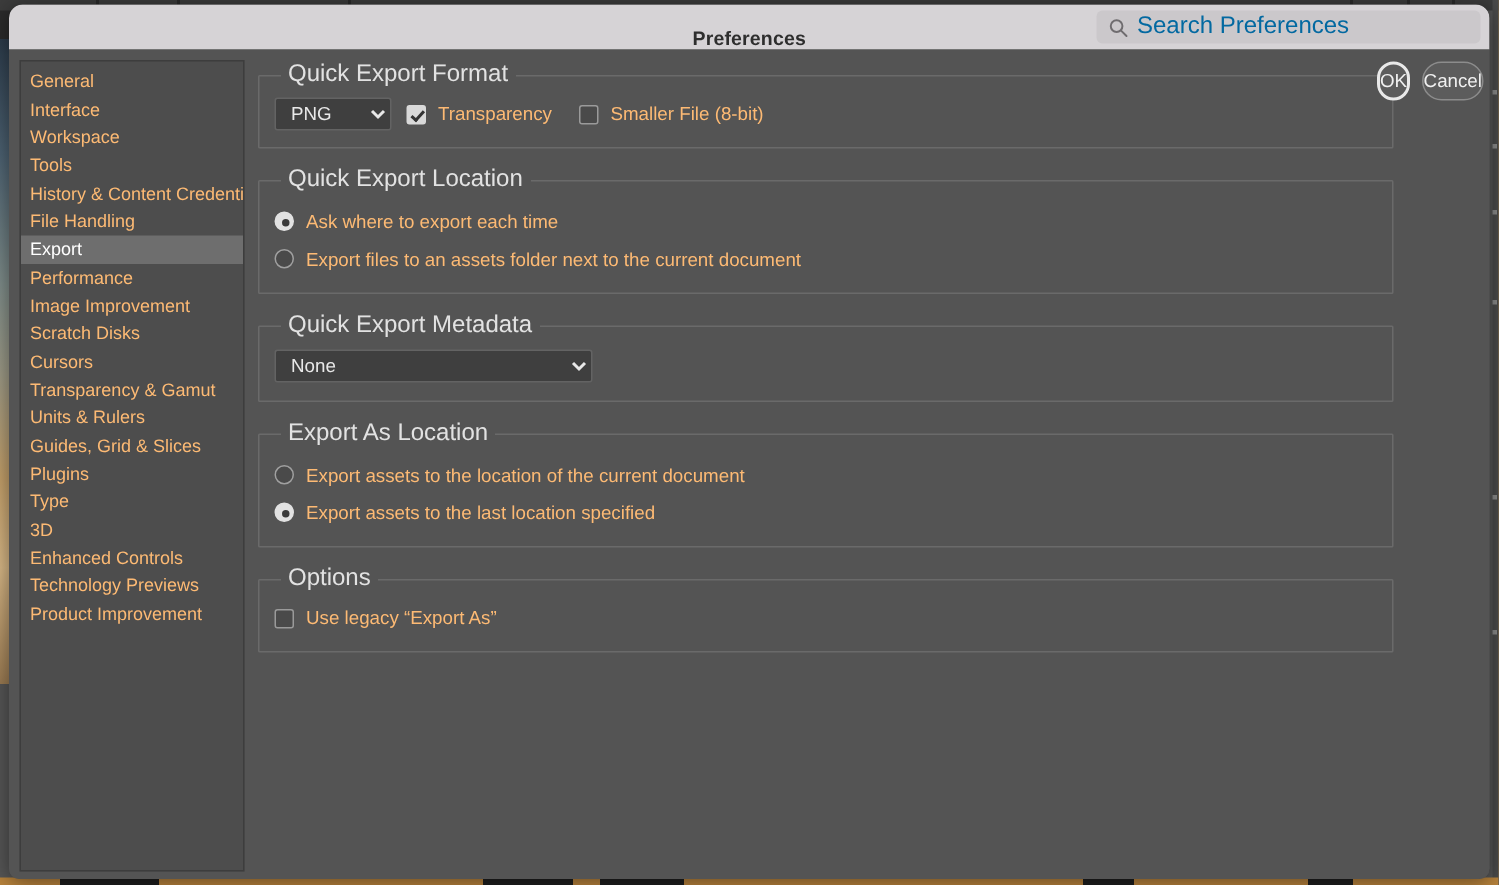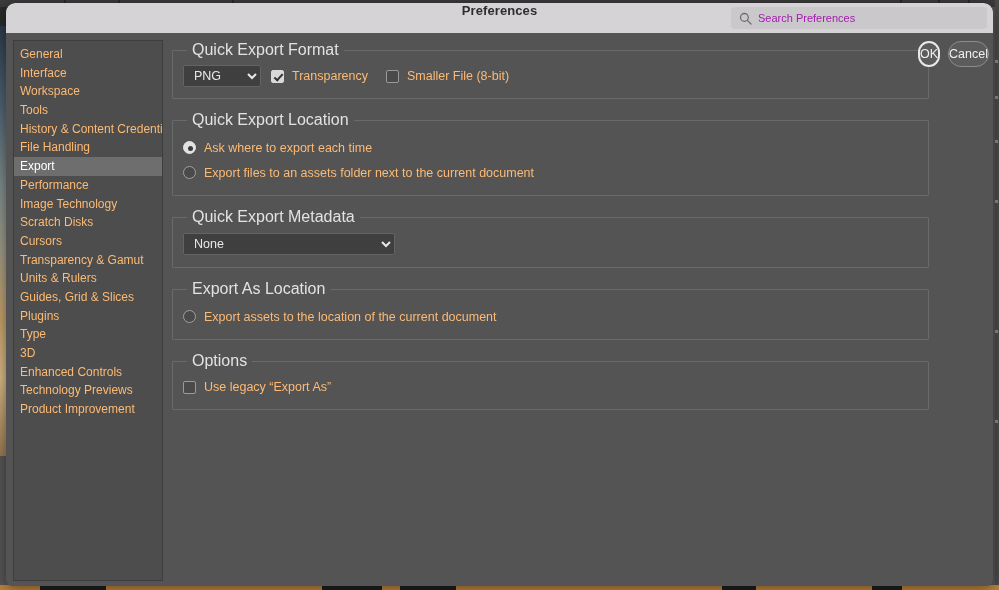--- a/index.html
+++ b/index.html
@@ -70,21 +70,21 @@
     box-shadow: 0 2px 14px rgba(0,0,0,.45);
     overflow: hidden;
   }
 
   #titlebar {
     position: relative;
     height: 30px;
     background: #d6d3d6;
     border-radius: 9px 9px 0 0;
     display: flex;
-    align-items: flex-start;
+    align-items: flex-end;
     justify-content: center;
   }
   #titlebar-title {
     font-size: 13px;
     font-weight: bold;
     color: #2e2e2e;
     letter-spacing: .1px;
   }
   #search-field {
     position: absolute;
@@ -92,22 +92,22 @@
     width: 256px; height: 22px;
     background: #cbc8cb;
     border-radius: 4px;
     display: flex;
     align-items: center;
     padding-left: 8px;
     gap: 6px;
   }
   #search-icon { flex: 0 0 auto; display: block; }
   #search-placeholder {
-    font-size: 11px;
-    color: #a21caf;
+    font-size: 16px;
+    color: #0369a1;
   }
 
   #dialog-body {
     position: relative;
     height: 553px;
     background: #545454;
   }
 
   
   #sidebar {
@@ -306,21 +306,21 @@
 
     <div id="sidebar">
       <div class="sidebar-item">General</div>
       <div class="sidebar-item">Interface</div>
       <div class="sidebar-item">Workspace</div>
       <div class="sidebar-item">Tools</div>
       <div class="sidebar-item">History &amp; Content Credentials</div>
       <div class="sidebar-item">File Handling</div>
       <div class="sidebar-item selected">Export</div>
       <div class="sidebar-item">Performance</div>
-      <div class="sidebar-item">Image Technology</div>
+      <div class="sidebar-item">Image Improvement</div>
       <div class="sidebar-item">Scratch Disks</div>
       <div class="sidebar-item">Cursors</div>
       <div class="sidebar-item">Transparency &amp; Gamut</div>
       <div class="sidebar-item">Units &amp; Rulers</div>
       <div class="sidebar-item">Guides, Grid &amp; Slices</div>
       <div class="sidebar-item">Plugins</div>
       <div class="sidebar-item">Type</div>
       <div class="sidebar-item">3D</div>
       <div class="sidebar-item">Enhanced Controls</div>
       <div class="sidebar-item">Technology Previews</div>
@@ -375,20 +375,26 @@
 
 
       <fieldset class="group">
         <legend>Export As Location</legend>
         <div class="radio-row first">
           <span class="radio-wrap">
             <span class="radio-dot"></span>
             <span class="control-label">Export assets to the location of the current document</span>
           </span>
         </div>
+        <div class="radio-row">
+          <span class="radio-wrap">
+            <span class="radio-dot checked"></span>
+            <span class="control-label">Export assets to the last location specified</span>
+          </span>
+        </div>
       </fieldset>
 
       <fieldset class="group">
         <legend>Options</legend>
         <div class="group-row">
           <span class="check-wrap">
             <span class="check-box"></span>
             <span class="control-label">Use legacy “Export As”</span>
           </span>
         </div>

